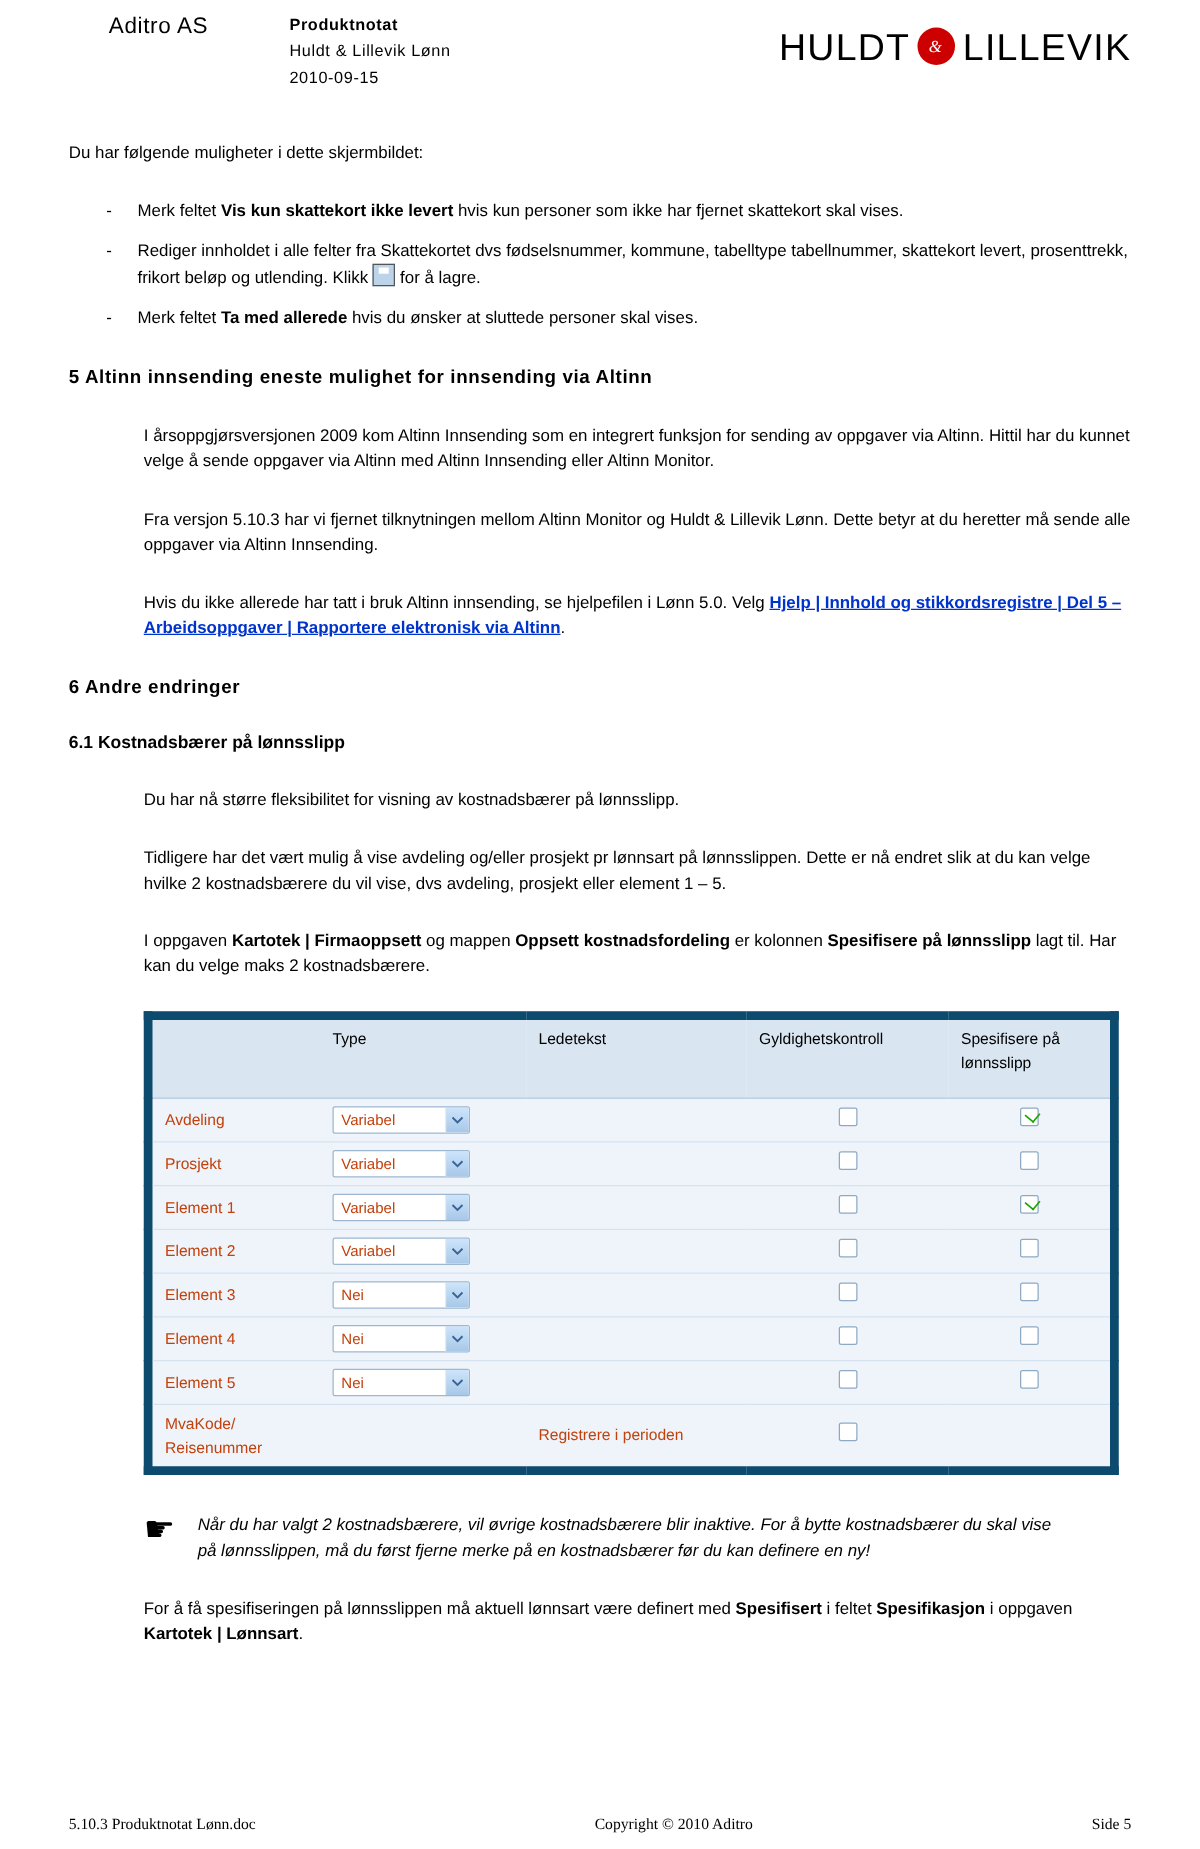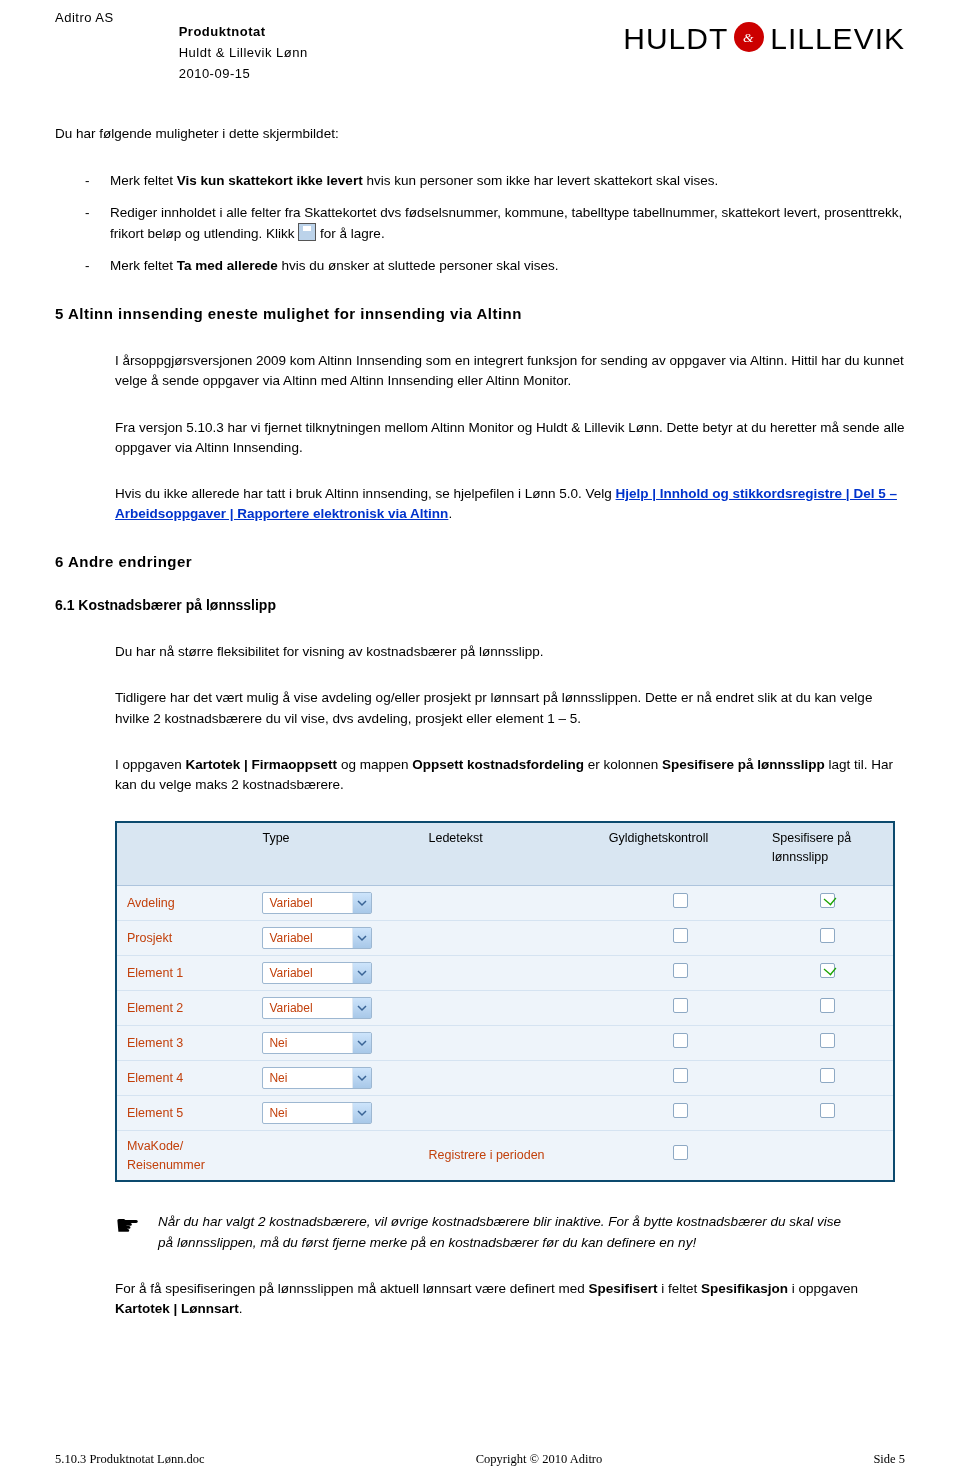--- a/index.html
+++ b/index.html
@@ -24,26 +24,26 @@
     justify-content: space-between;
     align-items: flex-start;
     margin-bottom: 40px;
   }
   .header-left {
     display: flex;
     gap: 65px;
     letter-spacing: 0.5px;
   }
   .header-col1 {
-    font-size: 13px;
+    font-size: 18px;
+    margin-left: 32px;
   }
   .header-col2 {
     font-size: 13px;
     line-height: 1.6;
-    margin-top: 12px;
   }
   .header-col2 .bold { font-weight: bold; }
   .logo {
     display: flex;
     align-items: flex-start;
     gap: 6px;
     font-size: 30px;
     font-weight: normal;
     letter-spacing: 1px;
     font-family: Arial, sans-serif;
@@ -107,21 +107,21 @@
     font-weight: bold;
     margin: 22px 0 12px 0;
   }
   .indent-block { margin-left: 60px; }
   .link {
     color: #0033cc;
     text-decoration: underline;
     font-weight: bold;
   }
   .screenshot-table {
-    border: 2px solid #0c4a6e;
+    border: 7px solid #0c4a6e;
     background: #eef4fa;
     font-family: Tahoma, sans-serif;
     font-size: 12.5px;
     margin: 6px 0 6px 60px;
     width: 780px;
     border-collapse: collapse;
   }
   .screenshot-table th {
     background: #d9e6f2;
     border-bottom: 1px solid #adc4dd;
@@ -229,21 +229,21 @@
       <span>LILLEVIK</span>
     </div>
   </div>
 
   <div class="body-text">
 
     <div class="para">Du har følgende muligheter i dette skjermbildet:</div>
 
     <ul class="dashlist">
       <li>
-        <span>Merk feltet </span><span class="bold">Vis kun skattekort ikke levert</span><span> hvis kun personer som ikke har levert skattekort skal vises.</span>
+        <span>Merk feltet </span><span class="bold">Vis kun skattekort ikke levert</span><span> hvis kun personer som ikke har fjernet skattekort skal vises.</span>
       </li>
       <li>
         <span>Rediger innholdet i alle felter fra Skattekortet dvs fødselsnummer, kommune, tabelltype tabellnummer, skattekort levert, prosenttrekk, frikort beløp og utlending. Klikk </span><span class="save-icon"></span><span> for å lagre.</span>
       </li>
       <li>
         <span>Merk feltet </span><span class="bold">Ta med allerede</span><span> hvis du ønsker at sluttede personer skal vises.</span>
       </li>
     </ul>
 
     <h2 class="section">5 Altinn innsending eneste mulighet for innsending via Altinn</h2>

